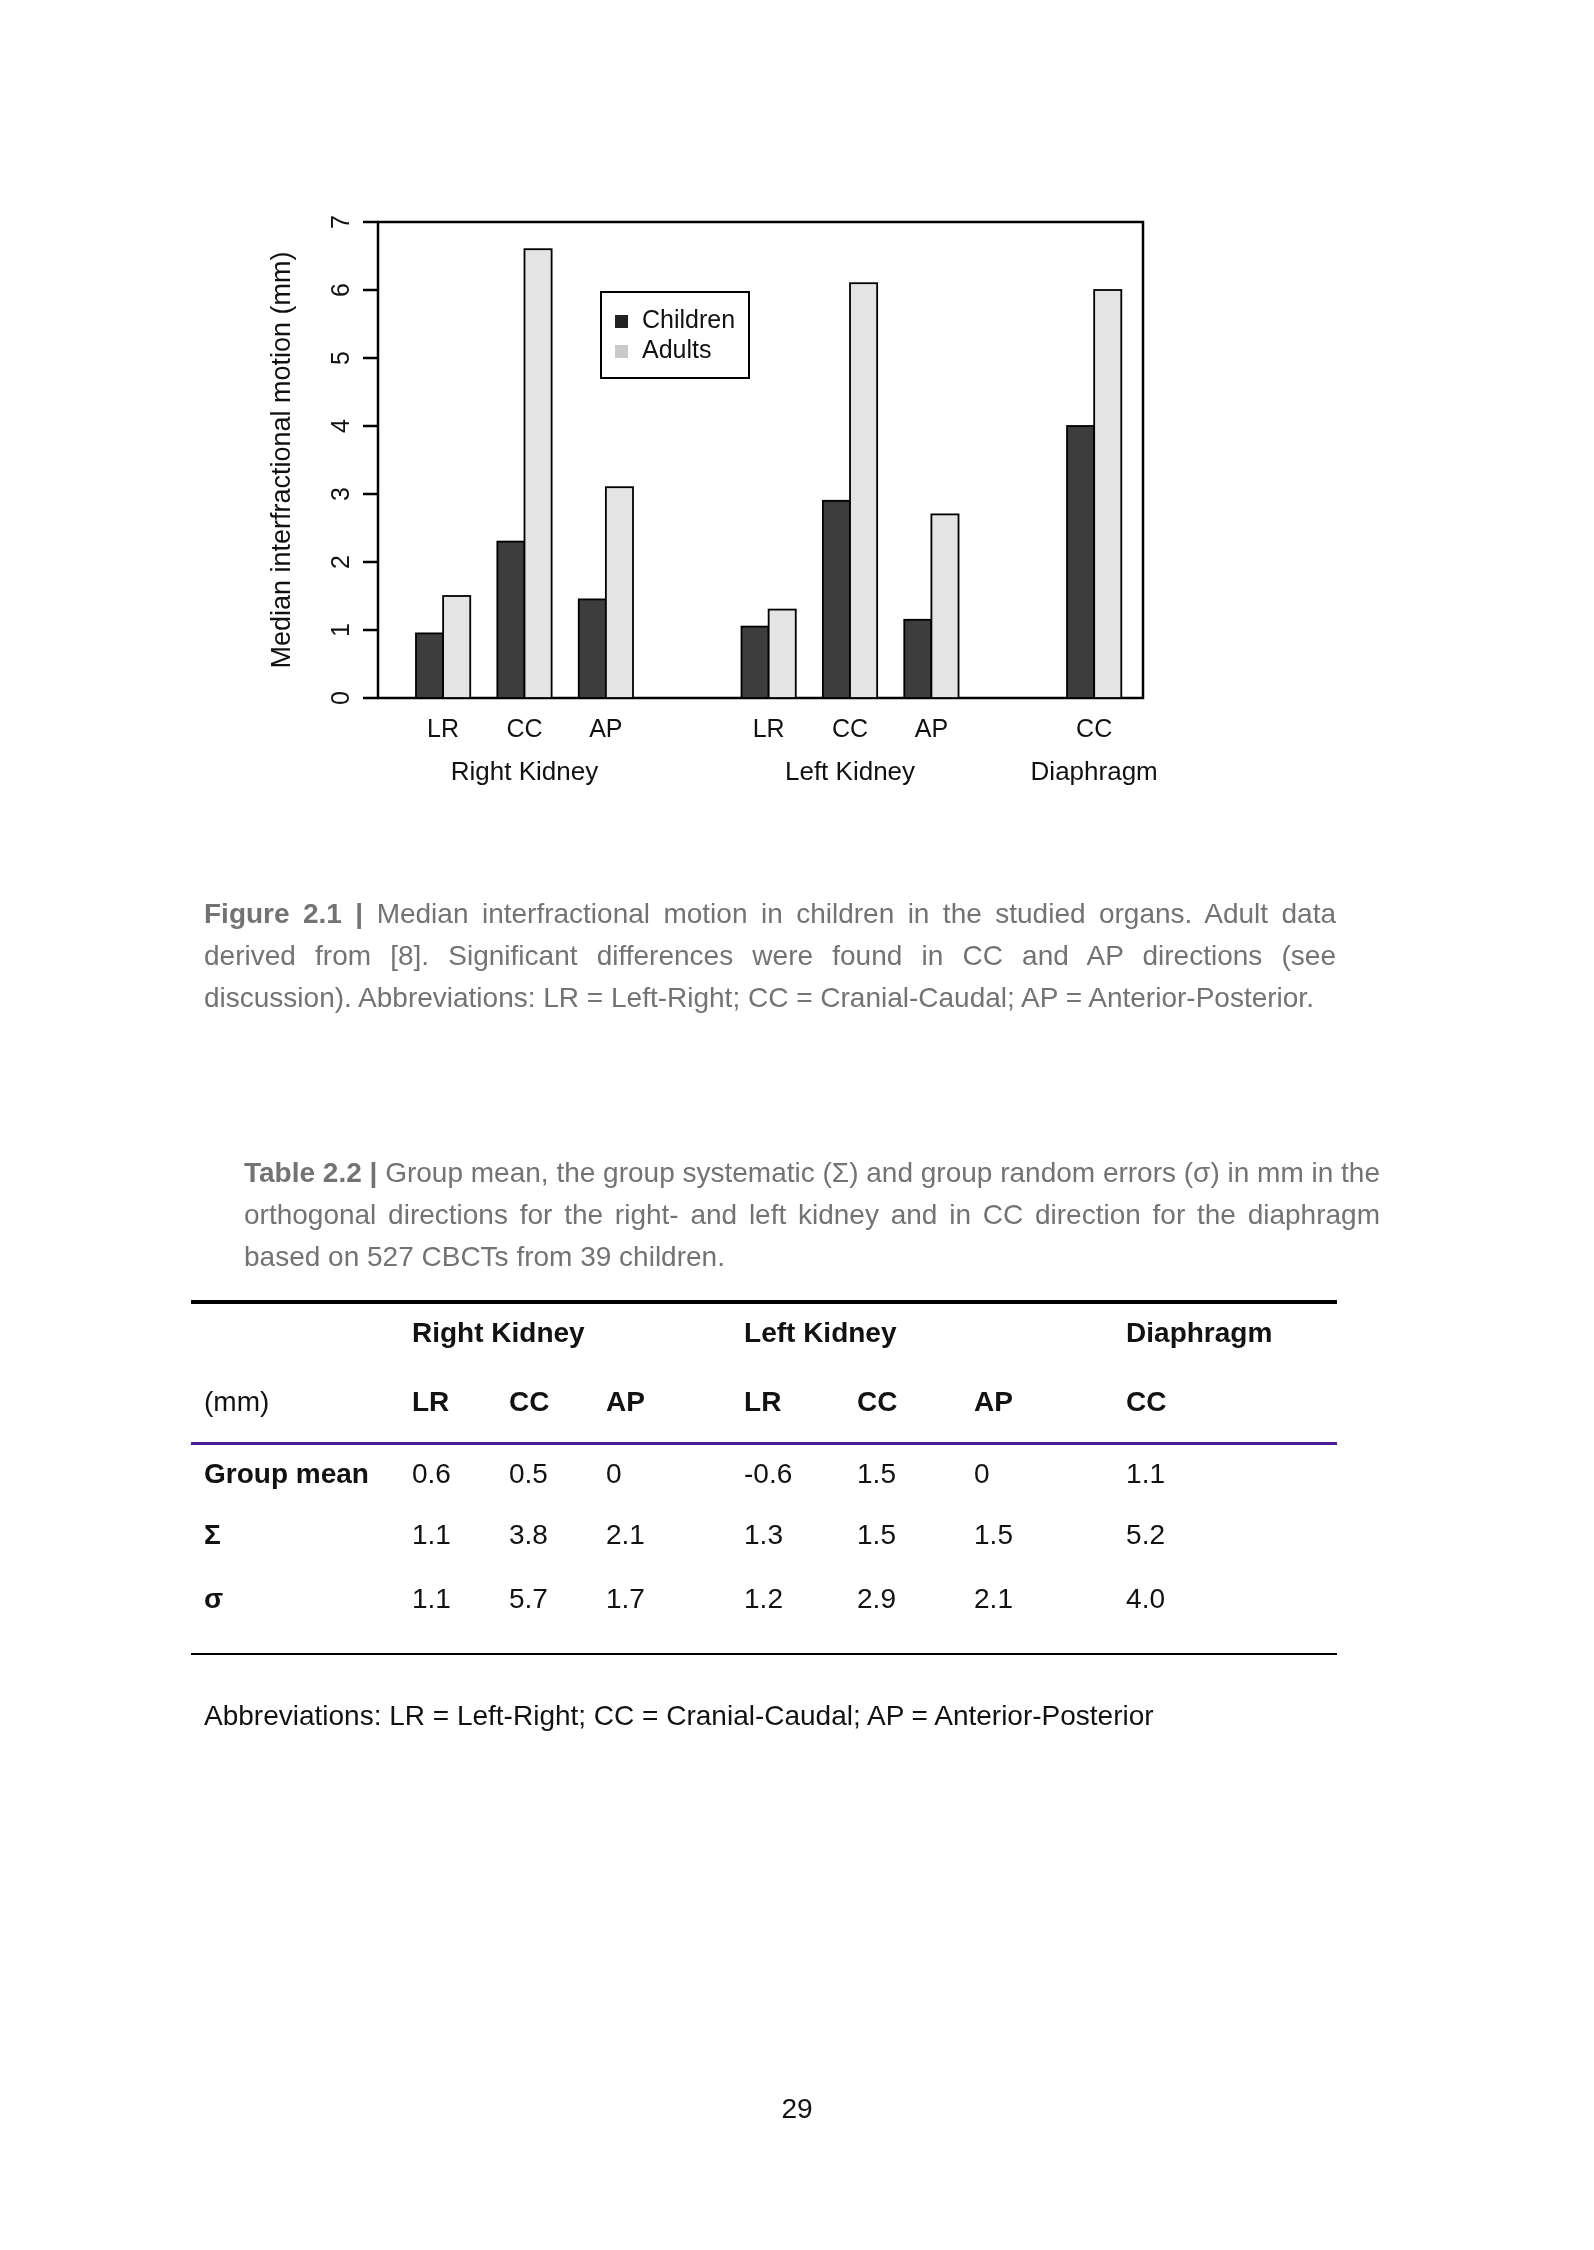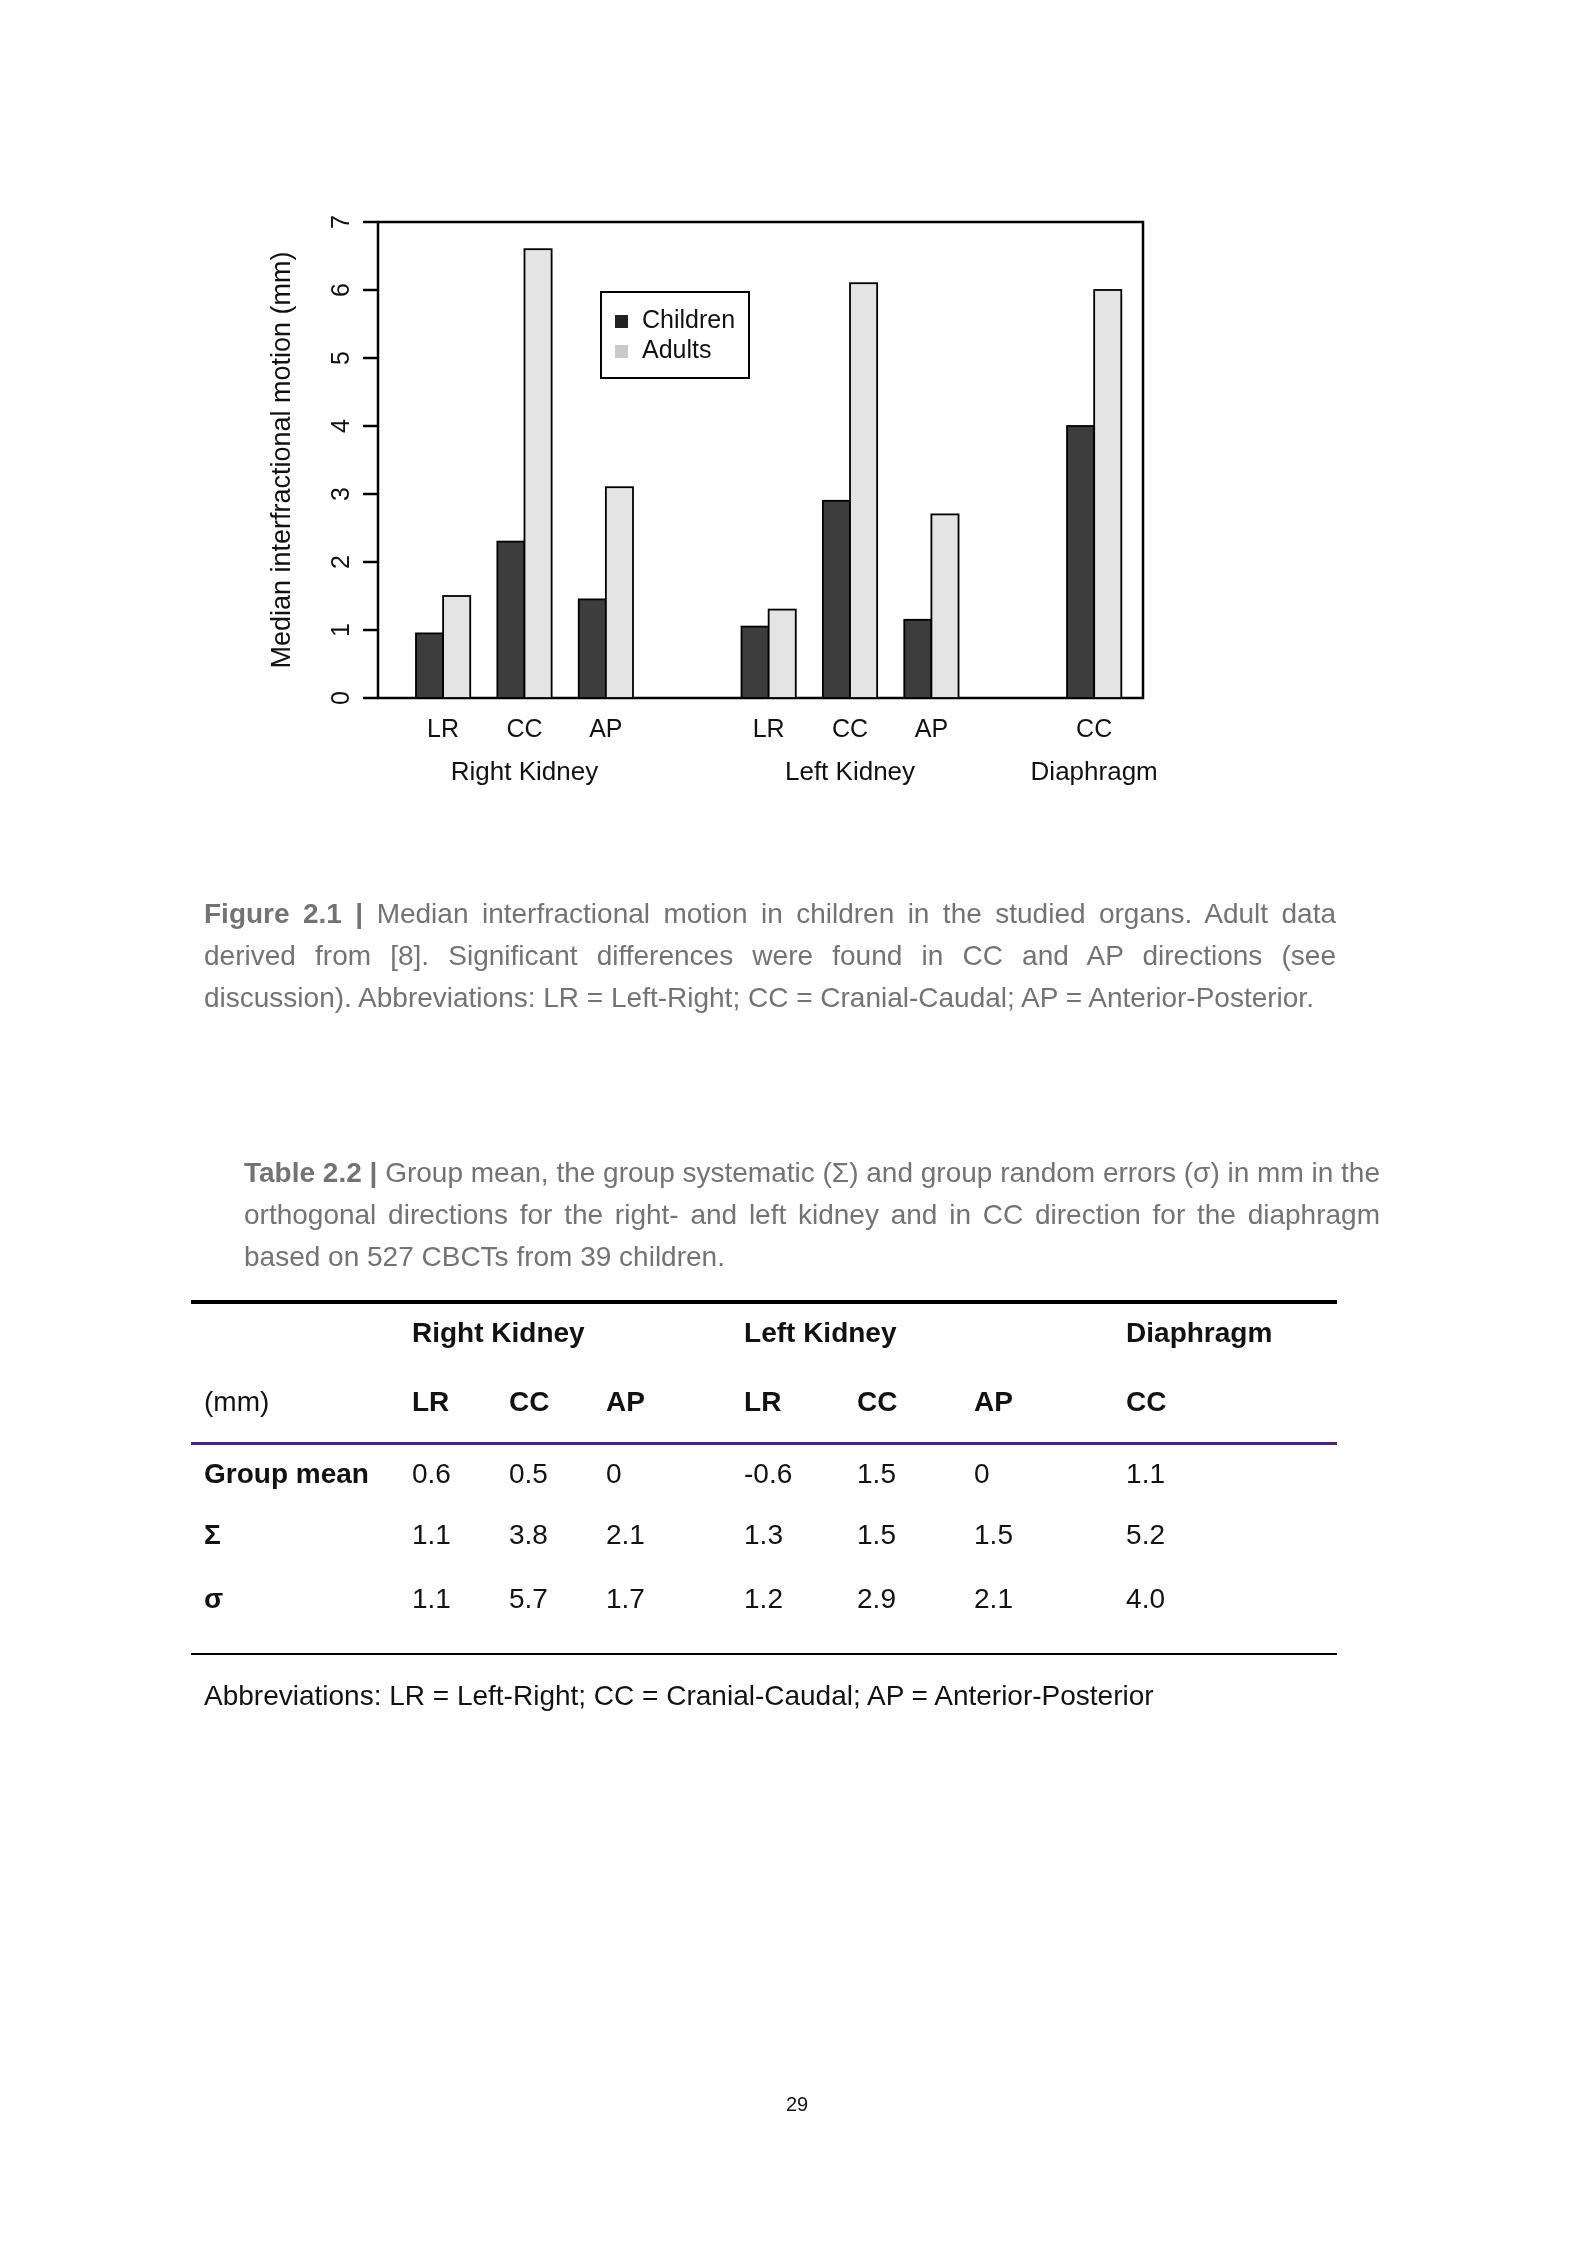--- a/index.html
+++ b/index.html
@@ -37,22 +37,22 @@
     white-space:nowrap;
     overflow:visible;
   }
   tr.grouphead td{font-weight:bold;height:58px;vertical-align:middle;}
   tr.colhead td{font-weight:bold;height:80px;vertical-align:middle;border-bottom:3px solid #4c1d95;}
   tr.colhead td.unitcell{font-weight:normal;}
   tr.datarow td{height:64px;}
   tr.datarow td.rowlabel{font-weight:bold;}
   tr.datarow.first td{height:58px;}
   tr.datarow.last td{height:64px;padding-bottom:22px;}
-  .footnote{font-size:28px;color:#121212;}
-  .pagenum{width:1594px;text-align:center;font-size:20px;color:#121212;}
+  .footnote{font-size:28px;color:#121212;margin-top:20px;}
+  .pagenum{width:1594px;text-align:center;font-size:28px;color:#121212;}
 </style>
 </head>
 <body>
 
 <div class="page">
 
   <svg id="chart-svg" class="abs" style="left:190px;top:130px;" width="970" height="690" viewBox="0 0 970 690">
       <rect x="188" y="92" width="765" height="476" fill="none" stroke="#000" stroke-width="2.5"></rect>
       <line x1="173" y1="568" x2="188" y2="568" stroke="#000" stroke-width="2.5"></line>
       <text x="152" y="568" font-size="25" fill="#111" text-anchor="middle" dominant-baseline="middle" transform="rotate(-90 152 568)" font-family="&quot;Liberation Sans&quot;,sans-serif">0</text>

